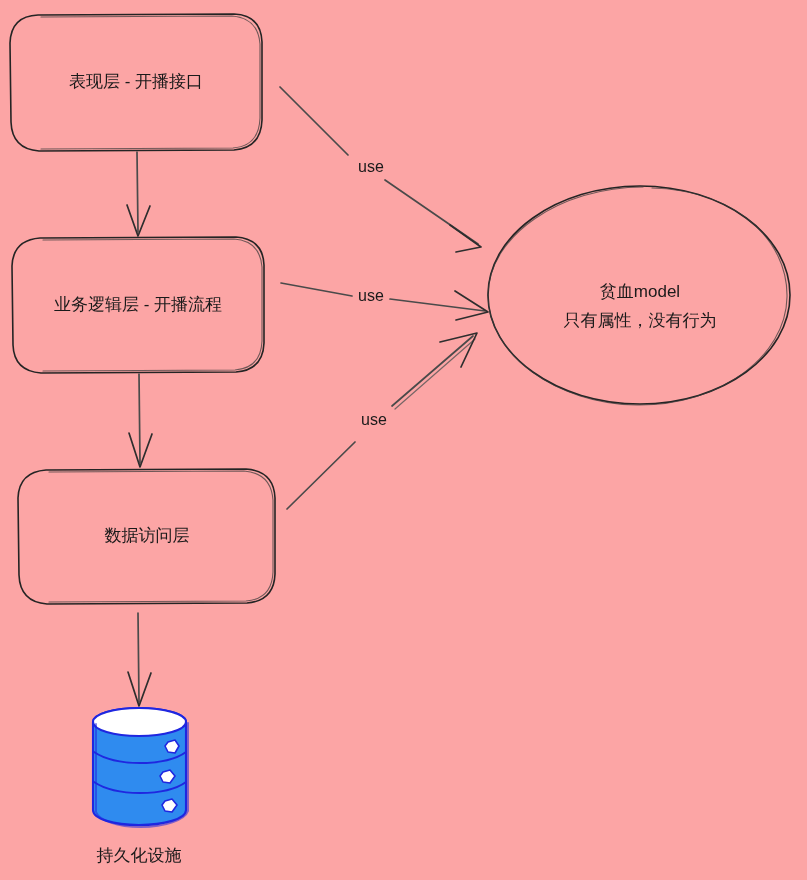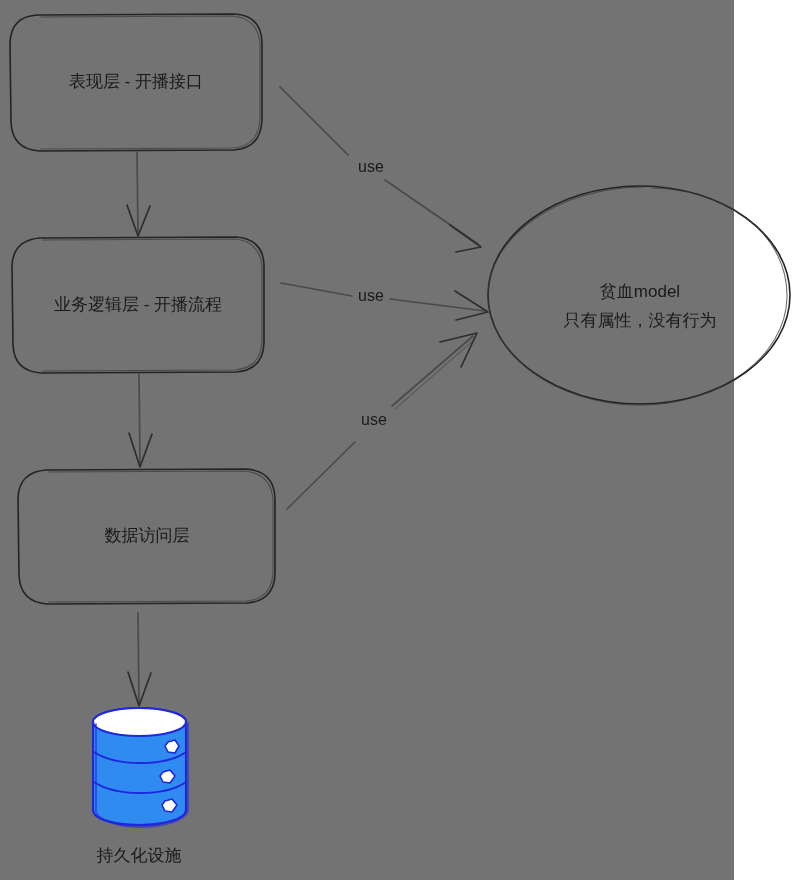--- a/index.html
+++ b/index.html
@@ -9,23 +9,23 @@
     background: #ffffff;
   }
   body {
     width: 807px;
     height: 880px;
     overflow: hidden;
     font-family: "Liberation Sans", "DejaVu Sans", sans-serif;
   }
   #diagram-root {
     position: relative;
-    width: 734px;
+    width: 807px;
     height: 880px;
-    background: #737373;
+    background: #fca5a5;
   }
   svg#canvas {
     position: absolute;
     top: 0;
     left: 0;
     width: 807px;
     height: 880px;
     display: block;
   }
   .node-shape {

